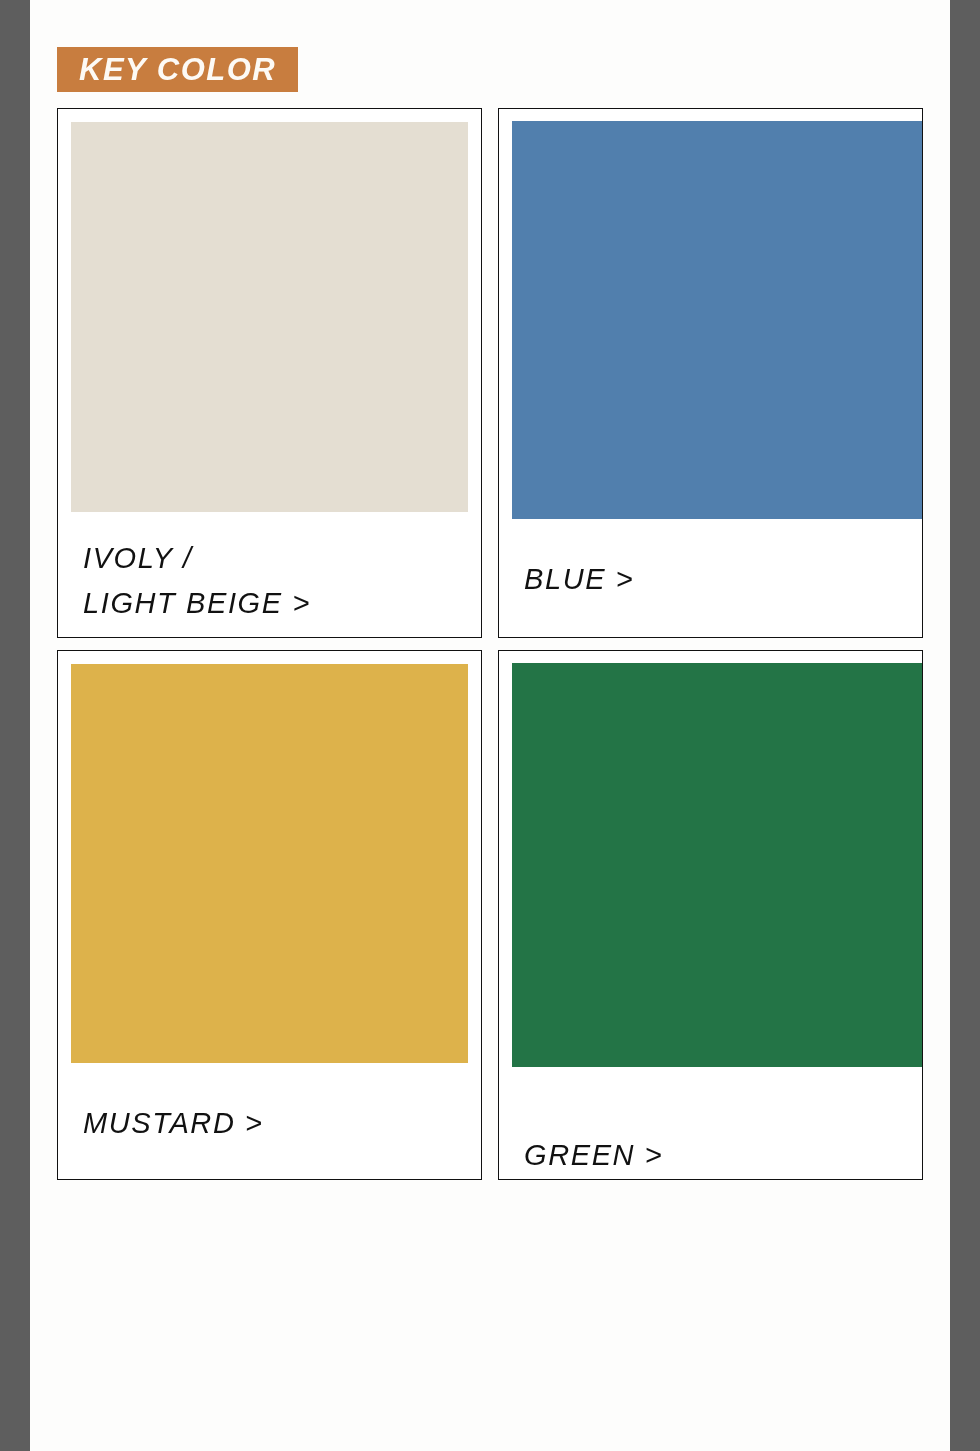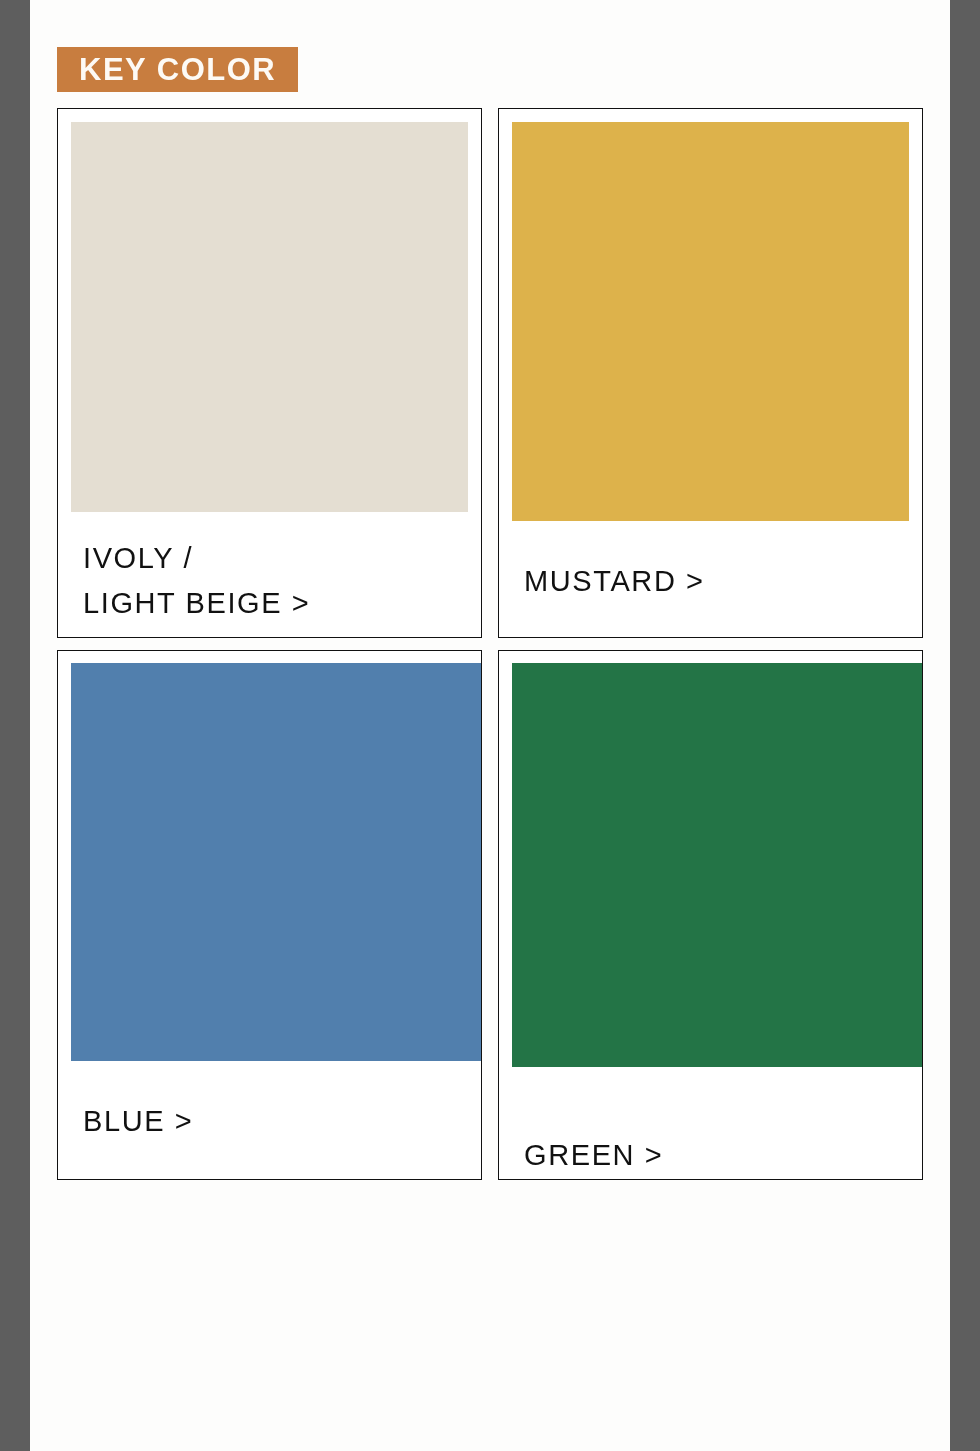--- a/index.html
+++ b/index.html
@@ -115,21 +115,21 @@
     font-family:"Liberation Sans", sans-serif;
     white-space:pre-line;
   }
   .chev {
     font-weight:normal;
   }
 </style>
 </head>
 <body>
 
-<div class="page" style="background: rgb(94, 94, 94);">
+<div class="page" style="background: rgb(94, 94, 94); font-style: italic;">
 
   <div class="rail rail-left" style="background: rgb(94, 94, 94);">
     
     
     
     
     
   </div>
 
   <div class="rail rail-right" style="background: rgb(94, 94, 94);">
@@ -150,35 +150,35 @@
       <div class="card card-ivory" style="border-color: rgb(17, 17, 17);">
         <div class="swatch-wrap">
           <div class="swatch" style="background: rgb(228, 222, 210);"></div>
         </div>
         <div class="card-body">
           <span class="card-label"><span>IVOLY /
 LIGHT BEIGE</span> <span class="chev">&gt;</span></span>
         </div>
       </div>
 
+      <div class="card card-blue" style="border-color: rgb(17, 17, 17);">
+        <div class="swatch-wrap">
+          <div class="swatch" style="background: rgb(81, 127, 173);"></div>
+        </div>
+        <div class="card-body">
+          <span class="card-label"><span>BLUE</span> <span class="chev">&gt;</span></span>
+        </div>
+      </div>
+
       <div class="card card-mustard" style="border-color: rgb(17, 17, 17);">
         <div class="swatch-wrap">
           <div class="swatch" style="background: rgb(221, 178, 75);"></div>
         </div>
         <div class="card-body">
           <span class="card-label"><span>MUSTARD</span> <span class="chev">&gt;</span></span>
-        </div>
-      </div>
-
-      <div class="card card-blue" style="border-color: rgb(17, 17, 17);">
-        <div class="swatch-wrap">
-          <div class="swatch" style="background: rgb(81, 127, 173);"></div>
-        </div>
-        <div class="card-body">
-          <span class="card-label"><span>BLUE</span> <span class="chev">&gt;</span></span>
         </div>
       </div>
 
       <div class="card card-green" style="border-color: rgb(17, 17, 17); gap: 28px;">
         <div class="swatch-wrap">
           <div class="swatch" style="background: rgb(35, 116, 70);"></div>
         </div>
         <div class="card-body">
           <span class="card-label"><span>GREEN</span> <span class="chev">&gt;</span></span>
         </div>

